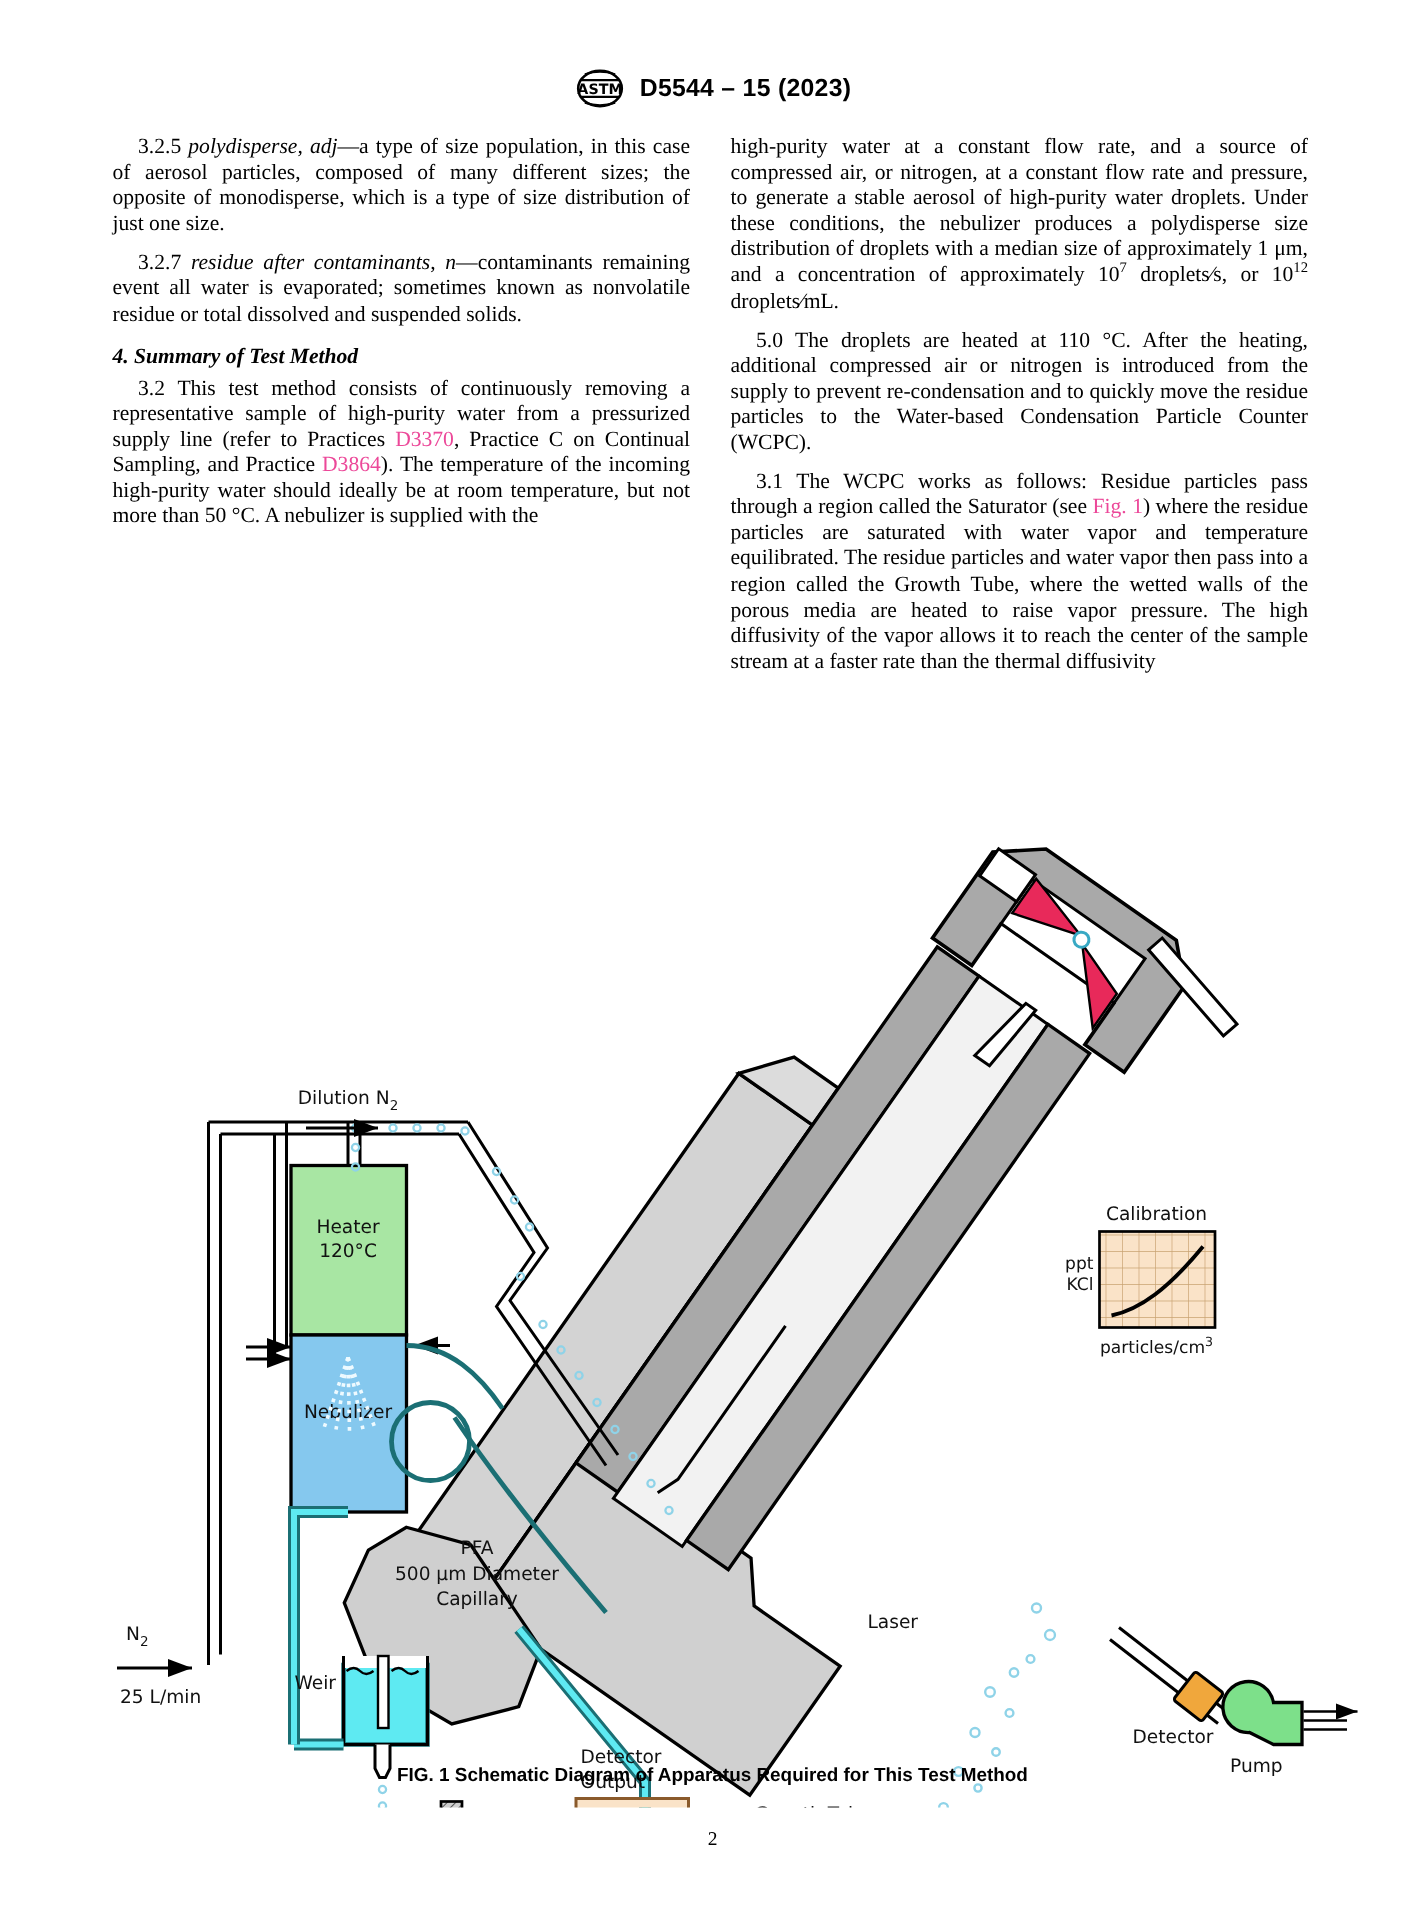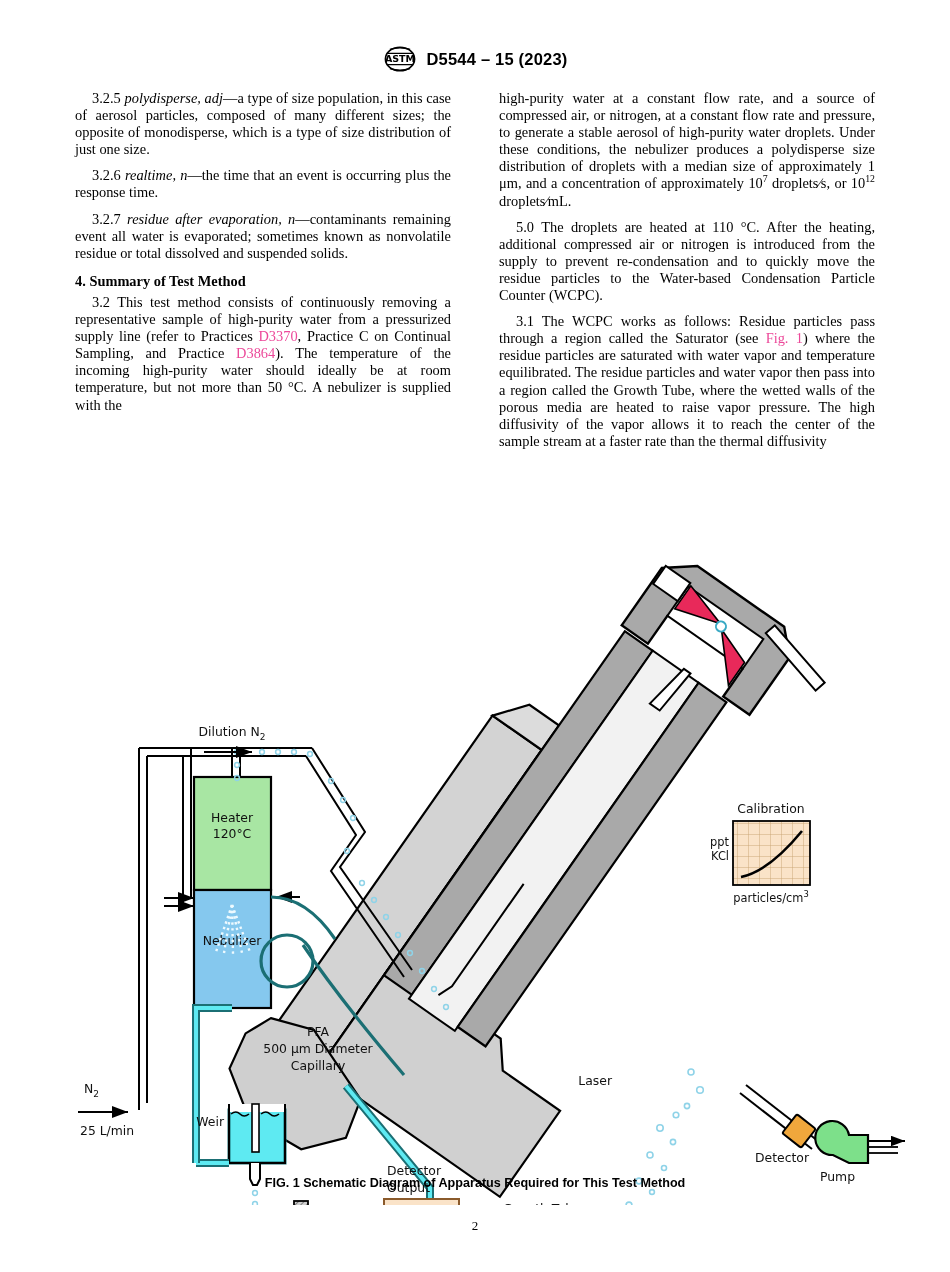--- a/index.html
+++ b/index.html
@@ -21,38 +21,39 @@
   .astm-logo{width:34px;height:28px;flex:0 0 auto;}
   .hdr-title{
     font-family:"Liberation Sans",sans-serif;
     font-weight:bold;font-size:16.5px;letter-spacing:.2px;
   }
 
   
   .cols{
     position:absolute;top:90px;left:75px;
     width:800px;
-    display:flex;gap:48px;
+    display:flex;gap:27px;
   }
   .col{width:385px;}
   p.b{
     margin:0 0 0 0;
     font-size:14.4px;line-height:17.1px;
     text-align:justify;
     text-justify:inter-word;
     hyphens:manual;
   }
   p.ind{text-indent:17px;}
   p.gap{margin-top:9px;}
   .it{font-style:italic;}
   .red{color:#ec4899;}
   h4.sec{
     font-family:"Liberation Serif",serif;
     font-weight:bold;font-size:14.4px;line-height:17.1px;
     margin:11px 0 4px 0;
+    font-style:italic;
   }
   sup{font-size:.68em;vertical-align:super;line-height:0;}
 
   
   .fig{position:absolute;left:0;top:515px;width:950px;height:690px;}
   .figcap{
     position:absolute;left:0;top:1176px;width:950px;text-align:center;
     font-family:"Liberation Sans",sans-serif;
     font-weight:bold;font-size:12.6px;
   }
@@ -80,26 +81,22 @@
   </div>
 
   <div class="cols">
 
     <div class="col">
       <p class="b ind">
         <span>3.2.5</span>
         <span class="it">polydisperse, adj</span><span>—a type of size population, in this case of aerosol particles, composed of many different sizes; the opposite of monodisperse, which is a type of size distribution of just one size.</span>
       </p>
       <p class="b ind gap">
-        <span>3.2.6</span>
-        <span class="it">realtime, n</span><span>—the time that an event is occurring plus the response time.</span>
-      </p>
-      <p class="b ind gap">
         <span>3.2.7</span>
-        <span class="it">residue after evaporation, n</span><span>—contaminants remaining event all water is evaporated; sometimes known as nonvolatile residue or total dissolved and suspended solids.</span>
+        <span class="it">residue after contaminants, n</span><span>—contaminants remaining event all water is evaporated; sometimes known as nonvolatile residue or total dissolved and suspended solids.</span>
       </p>
       <h4 class="sec">4.  Summary of Test Method</h4>
       <p class="b ind">
         <span>3.2</span>
         <span>This test method consists of continuously removing a representative sample of high-purity water from a pressurized supply line (refer to Practices </span><span class="red">D3370</span><span>, Practice C on Continual Sampling, and Practice </span><span class="red">D3864</span><span>). The temperature of the incoming high-purity water should ideally be at room temperature, but not more than 50 °C. A nebulizer is supplied with the</span>
       </p>
     </div>
 
     <div class="col">
       <p class="b">

